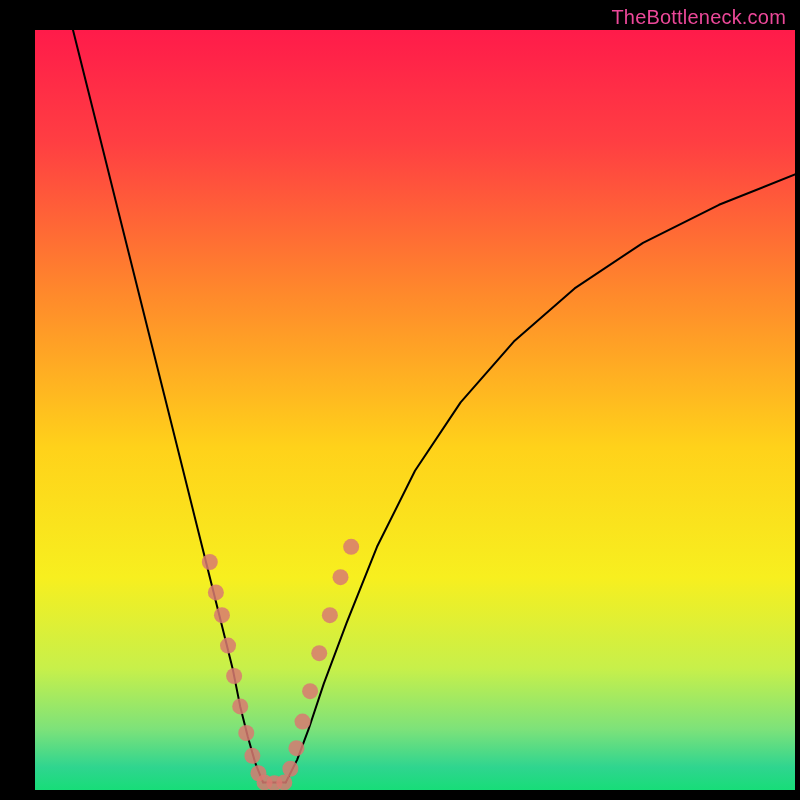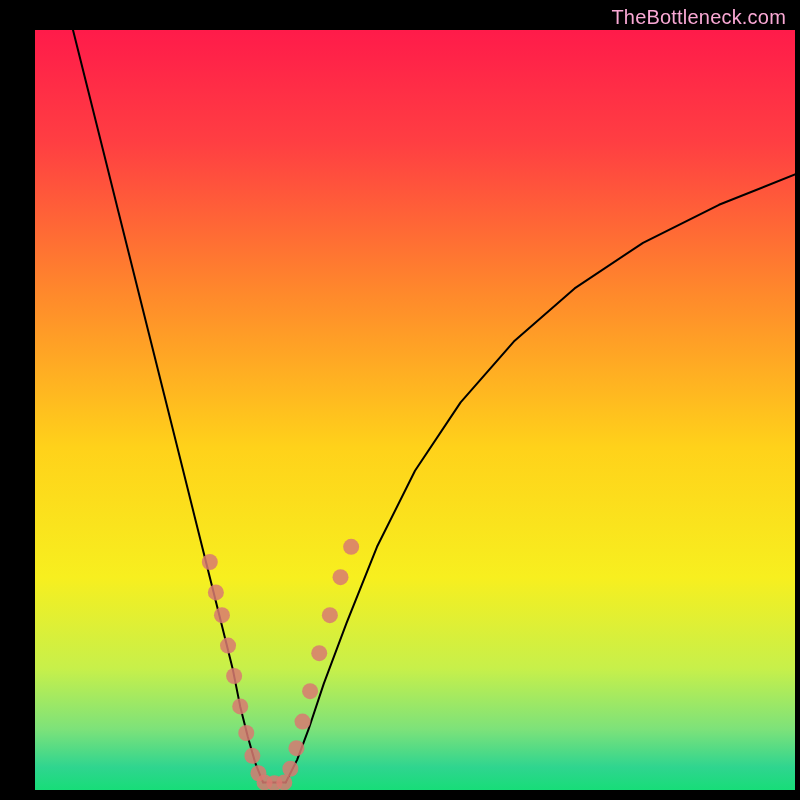--- a/index.html
+++ b/index.html
@@ -14,21 +14,21 @@
   .stage {
     position: relative;
     width: 800px;
     height: 800px;
     background: #000;
   }
   .watermark {
     position: absolute;
     top: 6px;
     right: 14px;
-    color: #f9a8d4;
+    color: #ec4899;
     font-size: 20px;
     font-weight: 500;
     letter-spacing: 0.2px;
     z-index: 5;
     user-select: none;
   }
   svg.plot {
     position: absolute;
     left: 0;
     top: 0;

